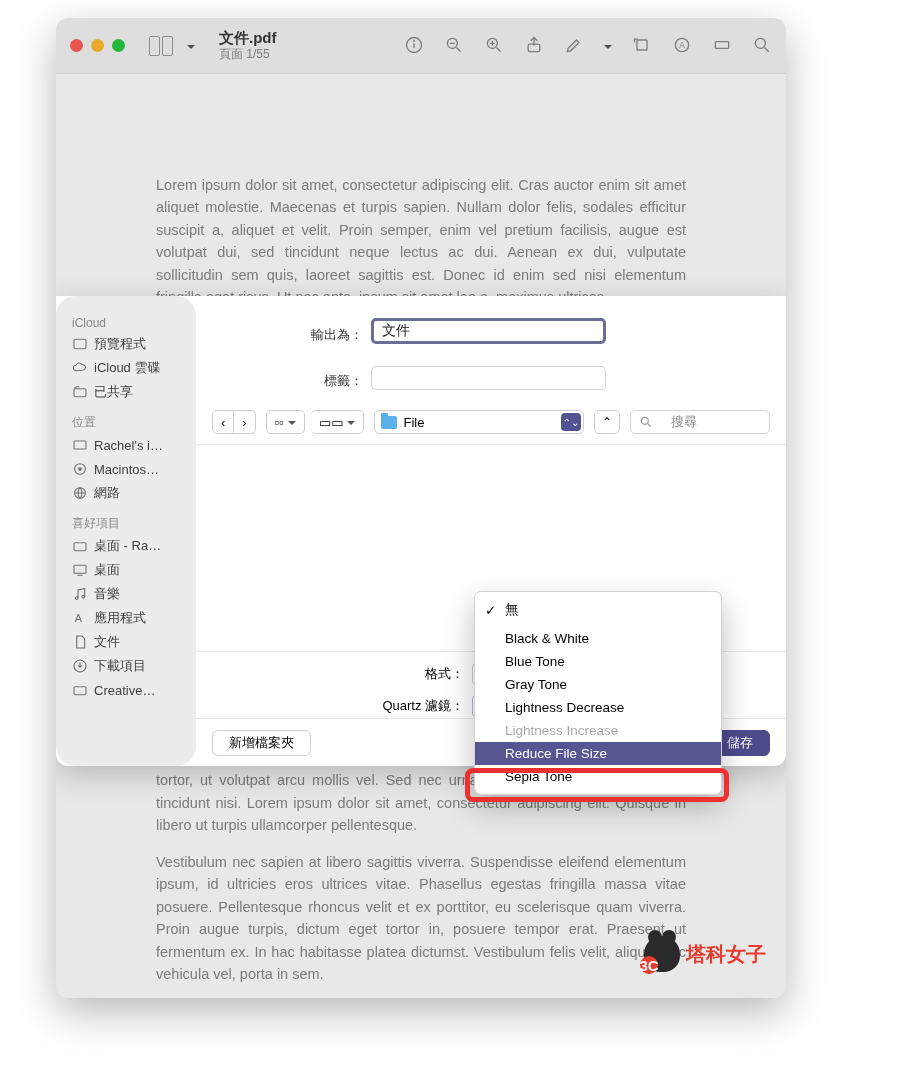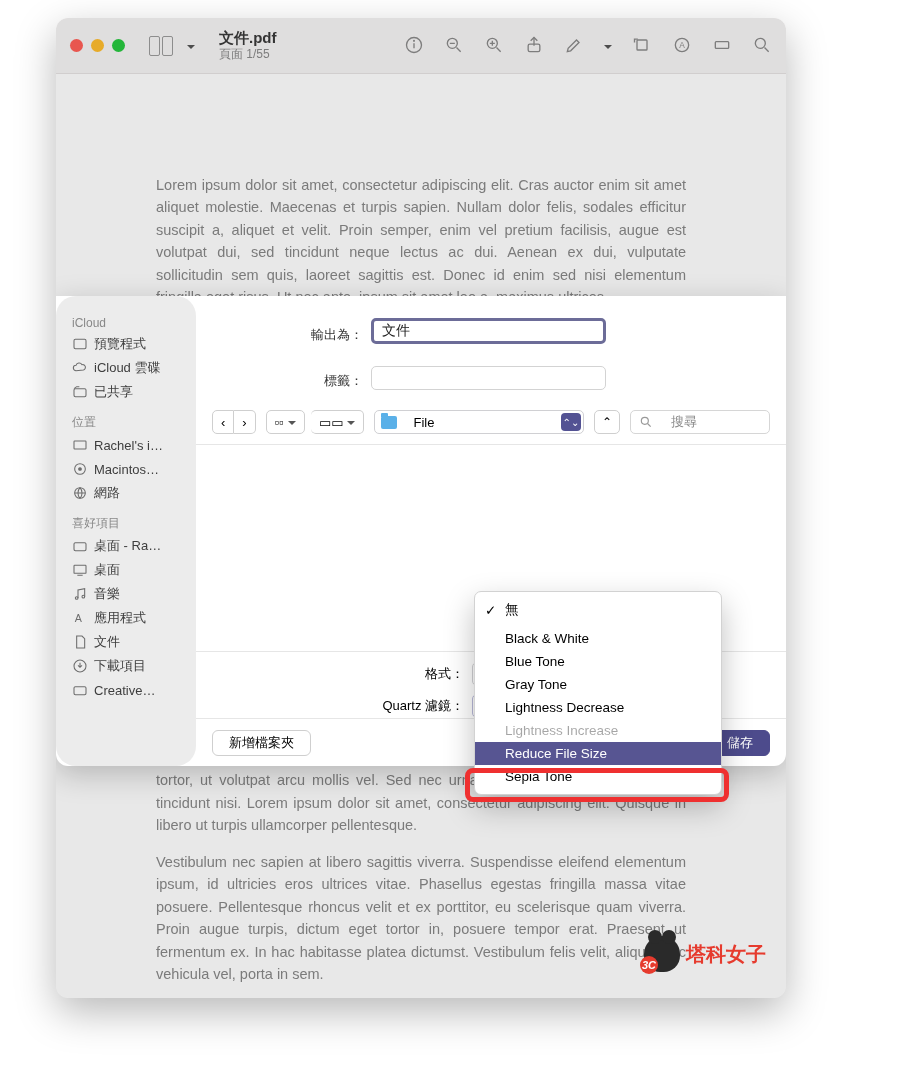--- a/index.html
+++ b/index.html
@@ -47,21 +47,21 @@
   .form-row label { width:175px; text-align:right; padding-right:8px; font-size:13px; color:#333; }
   .namefield { width:235px; height:26px; border:3px solid #6c6c98; border-radius:5px; padding:0 8px; font-size:14px; color:#222; outline:none; background:#fff;}
   .tagfield { width:235px; height:24px; border:1px solid #d3d3d3; border-radius:5px; background:#fff; }
 
   .loc-row { display:flex; align-items:center; gap:10px; padding:10px 16px; border-bottom:1px solid #e6e6e6; margin-top:10px;}
   .nav-btns { display:flex; }
   .seg { height:24px; border:1px solid #cfcfcf; background:#fff; padding:0 8px; font-size:13px; display:flex; align-items:center;}
   .seg:first-child{border-radius:5px 0 0 5px;} .seg:last-child{border-radius:0 5px 5px 0;border-left:none;}
   .view-seg { display:flex; gap:6px; }
   .view-seg .seg { border-radius:5px; gap:4px; }
-  .loc-popup { flex:1; max-width:210px; height:24px; border:1px solid #d0d0d3; border-radius:5px; background:#fff; display:flex; align-items:center; padding:0 6px; gap:16px; position:relative; font-size:13px;}
+  .loc-popup { flex:1; max-width:210px; height:24px; border:1px solid #d0d0d3; border-radius:5px; background:#fff; display:flex; align-items:center; padding:0 6px; gap:6px; position:relative; font-size:13px;}
   .loc-popup .end { position:absolute; right:2px; top:2px; bottom:2px; width:20px; background:#535293; border-radius:4px; display:flex; align-items:center; justify-content:center; color:#fff; font-size:10px;}
   .circle-btn { width:26px; height:24px; border:1px solid #cfcfcf; border-radius:5px; background:#fff; display:flex; align-items:center; justify-content:center; font-size:12px;}
   .search { margin-left:auto; height:24px; border:1px solid #d6d6d6; border-radius:5px; background:#fff; display:flex; align-items:center; padding:0 8px; gap:18px; width:140px; font-size:13px; color:#8a8a8a;}
 
   .file-area { flex:1; background:#fff; }
 
   .bottom-sep { border-top:1px solid #e6e6e6; padding:10px 16px 0;}
   .sel-row { display:flex; align-items:center; }
   .sel-row label { width:260px; text-align:right; padding-right:8px; font-size:13px; }
   .popup { position:relative; height:24px; border:1px solid #d0d0d3; border-radius:5px; background:#fff; display:flex; align-items:center; padding:0 26px 0 10px; font-size:13px; width:235px;}
@@ -89,21 +89,21 @@
   .watermark {
     position:absolute; right:20px; bottom:26px; display:flex; align-items:center; gap:6px; z-index:3;
     color:#e63b2e; font-weight:800; font-size:20px; font-family: "PingFang TC","Microsoft JhengHei",sans-serif;
   }
   .watermark .face {
     width:36px; height:36px; background:#2a2a2a; border-radius:50% 50% 45% 45%;
     position:relative;
   }
   .watermark .face::before{content:"";position:absolute;left:4px;top:-6px;width:14px;height:14px;background:#2a2a2a;border-radius:50%;}
   .watermark .face::after{content:"";position:absolute;right:4px;top:-6px;width:14px;height:14px;background:#2a2a2a;border-radius:50%;}
-  .watermark .badge{position:absolute;left:-4px;bottom:-2px;background:#e63b2e;color:#fff;font-size:11px;border-radius:50%;width:18px;height:18px;display:flex;align-items:center;justify-content:center;font-weight:700;font-style:italic;}
+  .watermark .badge{position:absolute;left:-4px;bottom:-2px;background:#e63b2e;color:#fff;font-size:15px;border-radius:50%;width:18px;height:18px;display:flex;align-items:center;justify-content:center;font-weight:700;}
 
   .chev::before{content:"";display:inline-block;border:4px solid transparent;}
   .chev.down::before{border-top-color:#555; transform:translateY(2px);}
   .folder-ic { width:16px;height:13px;background:#5ab0e8;border-radius:2px;position:relative;}
   .folder-ic::before{content:"";position:absolute;top:-3px;left:0;width:7px;height:4px;background:#5ab0e8;border-radius:1px 1px 0 0;}
 </style>
 </head>
 <body>
 
 <div class="window">

